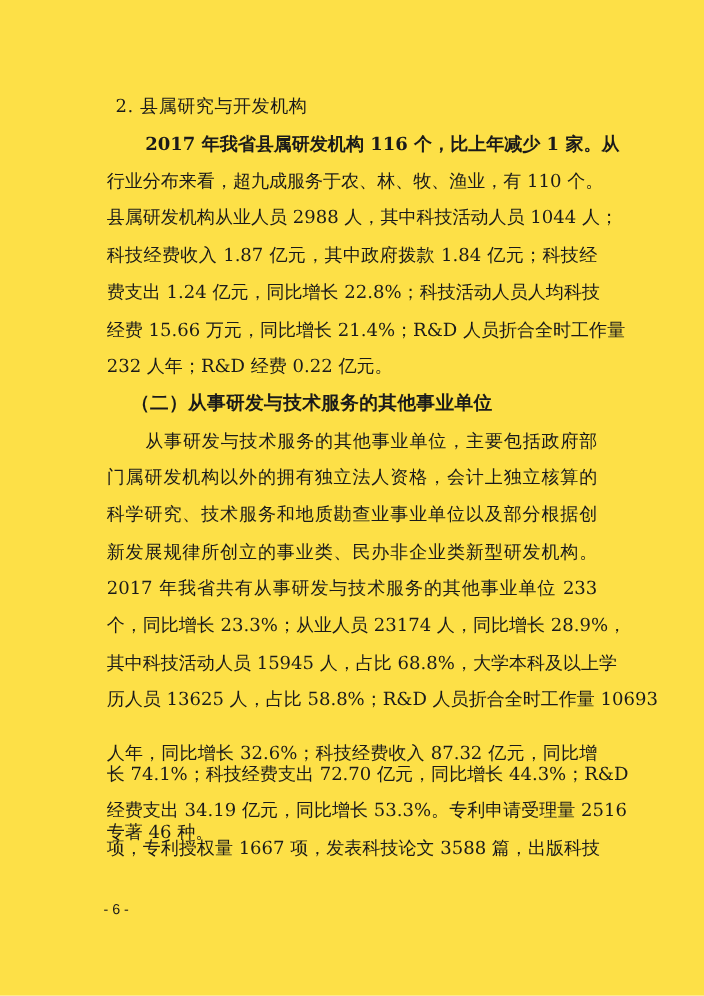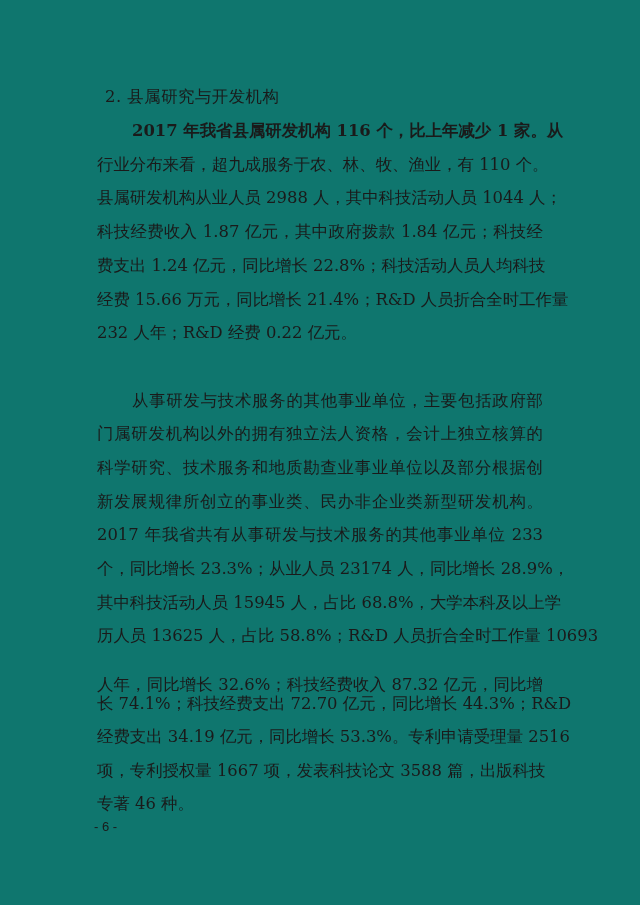--- a/index.html
+++ b/index.html
@@ -12,21 +12,21 @@
       height: 905px;
       position: relative;
       overflow: hidden;
       color: #1a1a1a;
     }
     .page {
       position: absolute;
       left: 0; top: 0;
       width: 640px;
       height: 905px;
-      background: #0f766e;
+      background: #fde047;
     }
     .line {
       position: absolute;
       left: 97px;
       width: 446px;
       height: 22px;
       line-height: 22px;
       font-family: "DejaVu Serif", "Liberation Serif", serif;
       font-size: 16.4px;
       white-space: nowrap;
@@ -83,32 +83,33 @@
   <div>
     <div class="line indent" style="top:120px;font-weight:bold;">2017 年我省县属研发机构 116 个，比上年减少 1 家。从</div>
     <div class="line" style="top:154px;">行业分布来看，超九成服务于农、林、牧、渔业，有 110 个。</div>
     <div class="line" style="top:187px;">县属研发机构从业人员 2988 人，其中科技活动人员 1044 人；</div>
     <div class="line" style="top:221px;">科技经费收入 1.87 亿元，其中政府拨款 1.84 亿元；科技经</div>
     <div class="line" style="top:255px;">费支出 1.24 亿元，同比增长 22.8%；科技活动人员人均科技</div>
     <div class="line" style="top:289px;">经费 15.66 万元，同比增长 21.4%；R&amp;D 人员折合全时工作量</div>
     <div class="line last" style="top:322px;">232 人年；R&amp;D 经费 0.22 亿元。</div>
   </div>
 
+  <div class="heading-section" style="top:356px;">（二）从事研发与技术服务的其他事业单位</div>
 
   <div>
     <div class="line indent" style="top:390px;">从事研发与技术服务的其他事业单位，主要包括政府部</div>
     <div class="line" style="top:423px;">门属研发机构以外的拥有独立法人资格，会计上独立核算的</div>
     <div class="line" style="top:457px;">科学研究、技术服务和地质勘查业事业单位以及部分根据创</div>
     <div class="line" style="top:491px;">新发展规律所创立的事业类、民办非企业类新型研发机构。</div>
     <div class="line" style="top:524px;">2017 年我省共有从事研发与技术服务的其他事业单位 233</div>
     <div class="line" style="top:558px;">个，同比增长 23.3%；从业人员 23174 人，同比增长 28.9%，</div>
     <div class="line" style="top:592px;">其中科技活动人员 15945 人，占比 68.8%，大学本科及以上学</div>
     <div class="line" style="top:625px;">历人员 13625 人，占比 58.8%；R&amp;D 人员折合全时工作量 10693</div>
     <div class="line" style="top:674px;">人年，同比增长 32.6%；科技经费收入 87.32 亿元，同比增</div>
     <div class="line" style="top:693px;">长 74.1%；科技经费支出 72.70 亿元，同比增长 44.3%；R&amp;D</div>
     <div class="line" style="top:726px;">经费支出 34.19 亿元，同比增长 53.3%。专利申请受理量 2516</div>
     <div class="line" style="top:760px;">项，专利授权量 1667 项，发表科技论文 3588 篇，出版科技</div>
-    <div class="line last" style="top:793px;text-align:right;">专著 46 种。</div>
+    <div class="line last" style="top:746px;text-align:right;">专著 46 种。</div>
   </div>
 
   <div class="page-number">- 6 -</div>
 
 </div>
 
 </body></html>

